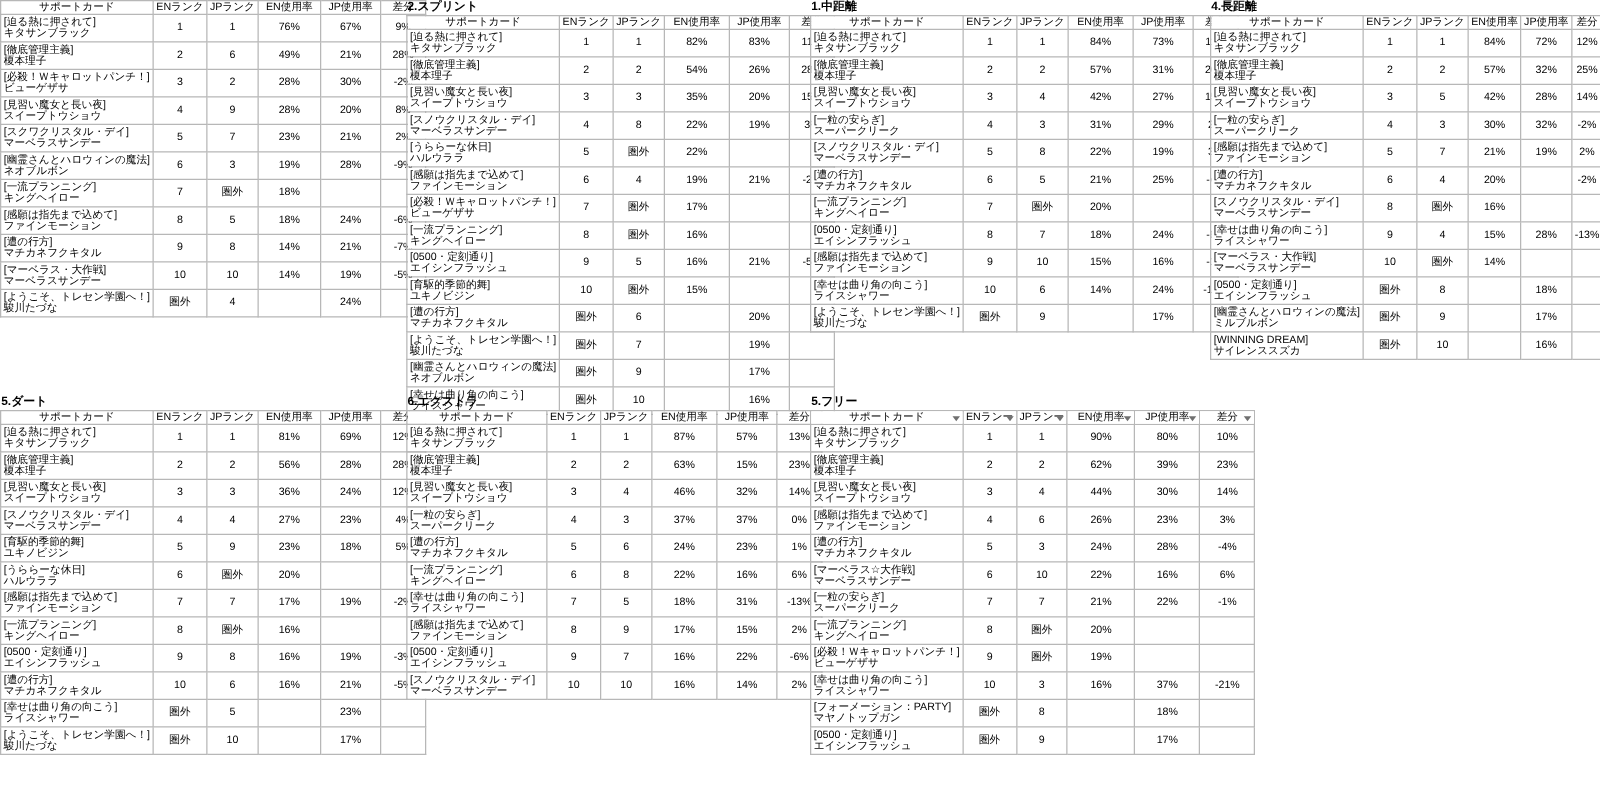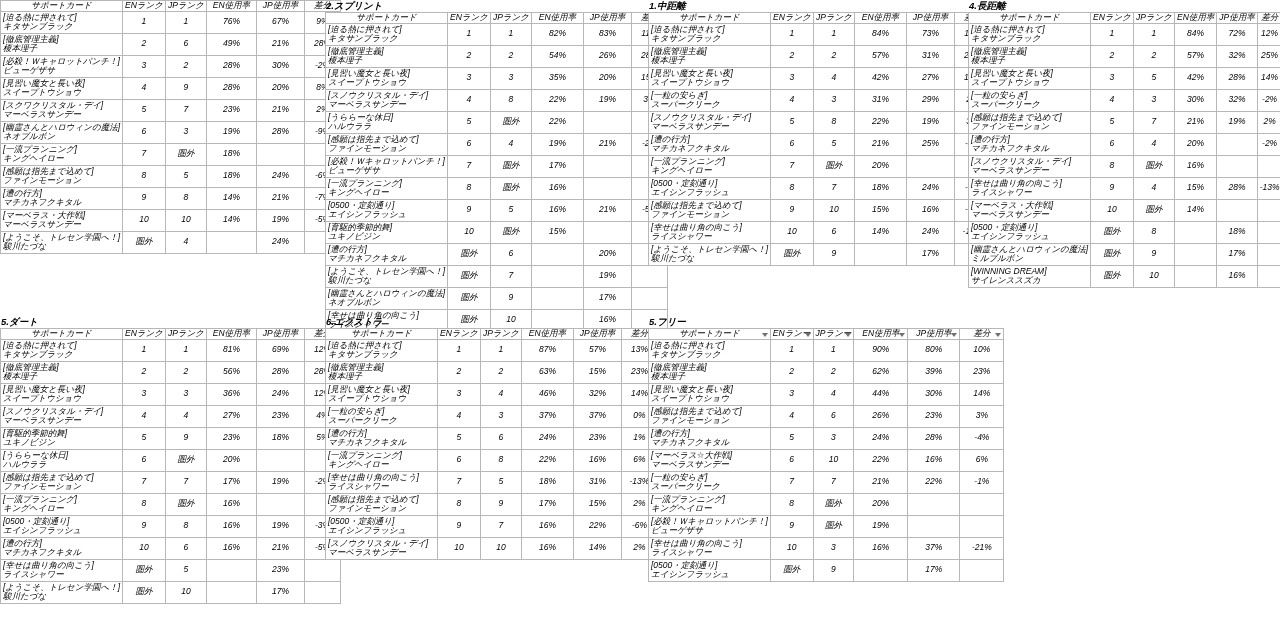--- a/index.html
+++ b/index.html
@@ -1,17 +1,17 @@
 <!DOCTYPE html>
 <html><head>
 <meta charset="utf-8">
 <style>
   html,body{margin:0;padding:0;background:#ffffff;}
   body{font-family:"Liberation Sans","DejaVu Sans",sans-serif;width:1280px;height:636px;overflow:hidden;}
-  .sheet{position:relative;width:1280px;height:636px;font-style:italic;}
+  .sheet{position:relative;width:1280px;height:636px;}
   .block{position:absolute;}
   .blk-title{font-size:9.5px;font-weight:bold;color:#000;line-height:11px;padding:0 0 1px 1px;}
   table.tbl{border-collapse:collapse;table-layout:fixed;}
   table.tbl td,table.tbl th{
     border:1px solid #b7b7b7;
     font-size:8.5px;
     line-height:9.5px;
     padding:0 2px;
     color:#000;
     overflow:hidden;
@@ -841,20 +841,28 @@
           </tr>
           <tr>
             <td class="name twoline" style="height: 21px;">[幸せは曲り角の向こう]<br>ライスシャワー</td>
             <td class="num ">10</td>
             <td class="num r3">3</td>
             <td class="num ">16%</td>
             <td class="num ">37%</td>
             <td class="num ">-21%</td>
           </tr>
           <tr>
+            <td class="name twoline" style="height: 21px;">[フォーメーション：PARTY]<br>マヤノトップガン</td>
+            <td class="num ">圏外</td>
+            <td class="num ">8</td>
+            <td class="num "></td>
+            <td class="num ">18%</td>
+            <td class="num "></td>
+          </tr>
+          <tr>
             <td class="name twoline" style="height: 21px;">[0500・定刻通り]<br>エイシンフラッシュ</td>
             <td class="num ">圏外</td>
             <td class="num ">9</td>
             <td class="num "></td>
             <td class="num ">17%</td>
             <td class="num "></td>
           </tr>
         </tbody>
     </table>
   </div>

